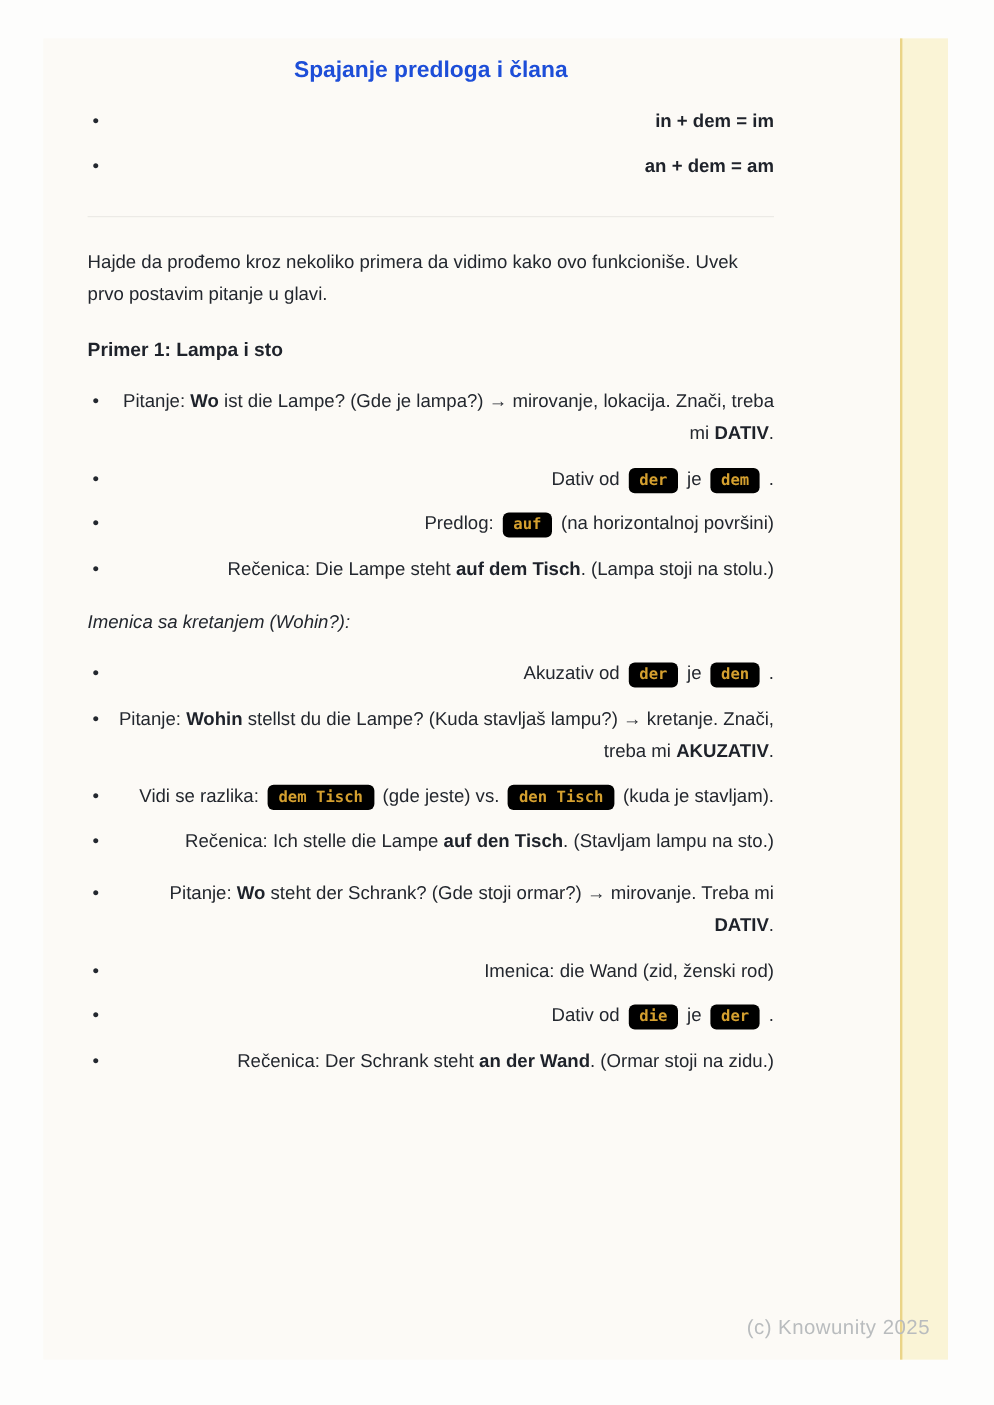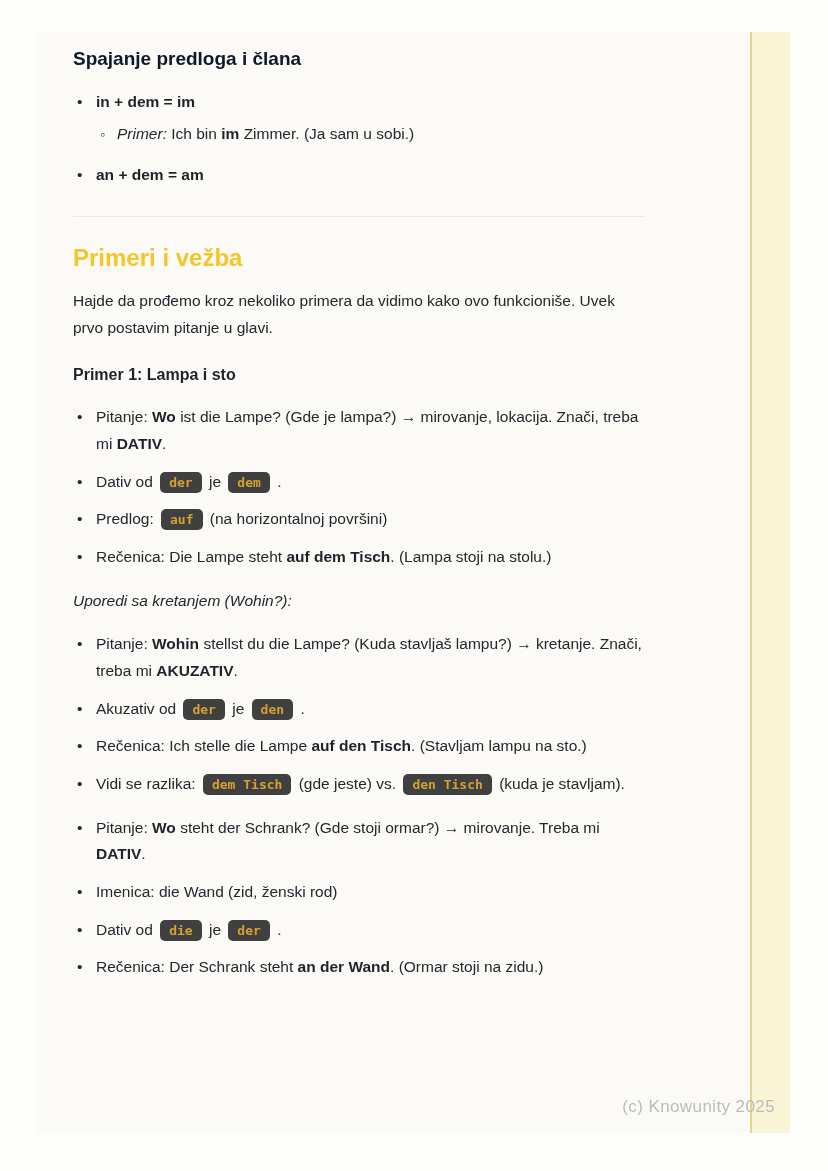--- a/index.html
+++ b/index.html
@@ -27,24 +27,25 @@
   }
   .content {
     position: absolute;
     left: 37px; top: 4px;
     width: 572px;
     color: #23272e;
     font-size: 15.5px;
     line-height: 1.72;
   }
   .content h3 {
-    color: #0f172a;
+    color: #1d4ed8;
     font-size: 19px;
     line-height: 1.35;
     margin: 10px 0 15px 0;
+    text-align: center;
   }
   .content h2 {
     color: #f4c62a;
     font-size: 24px;
     line-height: 1.35;
     margin: 25px 0 14px 0;
   }
   .content h4 {
     color: #1e222a;
     font-size: 16px;
@@ -53,35 +54,35 @@
   }
   .content p { margin: 14px 0; }
   .content p em, .content li em { font-style: italic; }
   .content strong { font-weight: bold; color: #1e222a; }
   .divider {
     border-top: 1px solid #eceae6;
     margin: 27px 0 25px 0;
     height: 0;
   }
   ul { list-style: none; margin: 17px 0; padding: 0; }
-  li { position: relative; padding-left: 23px; margin: 11px 0; }
+  li { position: relative; padding-left: 23px; margin: 11px 0; text-align: right; }
   li::before {
     content: "•";
     position: absolute; left: 4px; top: 0;
     color: #23272e;
   }
   ul.sub { margin: 5px 0 2px 0; }
   ul.sub li { padding-left: 21px; margin: 6px 0 14px 0; }
   ul.sub li::before { content: "◦"; font-size: 14px; top: 1px; }
   code.chip {
     font-family: "DejaVu Sans Mono", "Liberation Mono", monospace;
     font-size: 13px;
     font-weight: bold;
     color: #d5a02f;
-    background: #404040;
+    background: #000000;
     border-radius: 5px;
     padding: 3px 9px;
     margin: 0 3px;
     white-space: nowrap;
   }
   .footer-note {
     position: absolute;
     right: 15px; bottom: 16px;
     z-index: 2;
     font-size: 17px;
@@ -90,41 +91,38 @@
   }
 </style>
 </head>
 <body>
 
 <div class="card">
   <div class="edge-strip"></div>
   <div class="content">
       <h3>Spajanje predloga i člana</h3>
       <ul>
-        <li><strong>in + dem = im</strong><ul class="sub">
-            <li><em>Primer:</em> Ich bin <strong>im</strong> Zimmer. (Ja sam u sobi.)</li>
-          </ul></li>
+        <li><strong>in + dem = im</strong></li>
         <li><strong>an + dem = am</strong></li>
       </ul>
       <div class="divider"></div>
-      <h2>Primeri i vežba</h2>
       <p>Hajde da prođemo kroz nekoliko primera da vidimo kako ovo funkcioniše. Uvek prvo postavim pitanje u glavi.</p>
       <h4>Primer 1: Lampa i sto</h4>
       <ul>
         <li>Pitanje: <strong>Wo</strong> ist die Lampe? (Gde je lampa?) → mirovanje, lokacija. Znači, treba mi <strong>DATIV</strong>.</li>
         <li>Dativ od <code class="chip">der</code> je <code class="chip">dem</code> .</li>
         <li>Predlog: <code class="chip">auf</code> (na horizontalnoj površini)</li>
         <li>Rečenica: Die Lampe steht <strong>auf dem Tisch</strong>. (Lampa stoji na stolu.)</li>
       </ul>
-      <p><em>Uporedi sa kretanjem (Wohin?):</em></p>
+      <p><em>Imenica sa kretanjem (Wohin?):</em></p>
       <ul>
+        <li>Akuzativ od <code class="chip">der</code> je <code class="chip">den</code> .</li>
         <li>Pitanje: <strong>Wohin</strong> stellst du die Lampe? (Kuda stavljaš lampu?) → kretanje. Znači, treba mi <strong>AKUZATIV</strong>.</li>
-        <li>Akuzativ od <code class="chip">der</code> je <code class="chip">den</code> .</li>
+        <li>Vidi se razlika: <code class="chip">dem Tisch</code> (gde jeste) vs. <code class="chip">den Tisch</code> (kuda je stavljam).</li>
         <li>Rečenica: Ich stelle die Lampe <strong>auf den Tisch</strong>. (Stavljam lampu na sto.)</li>
-        <li>Vidi se razlika: <code class="chip">dem Tisch</code> (gde jeste) vs. <code class="chip">den Tisch</code> (kuda je stavljam).</li>
       </ul>
       <ul>
         <li>Pitanje: <strong>Wo</strong> steht der Schrank? (Gde stoji ormar?) → mirovanje. Treba mi <strong>DATIV</strong>.</li>
         <li>Imenica: die Wand (zid, ženski rod)</li>
         <li>Dativ od <code class="chip">die</code> je <code class="chip">der</code> .</li>
         <li>Rečenica: Der Schrank steht <strong>an der Wand</strong>. (Ormar stoji na zidu.)</li>
       </ul>
     </div>
   <div class="footer-note">(c) Knowunity 2025</div>
 </div>

